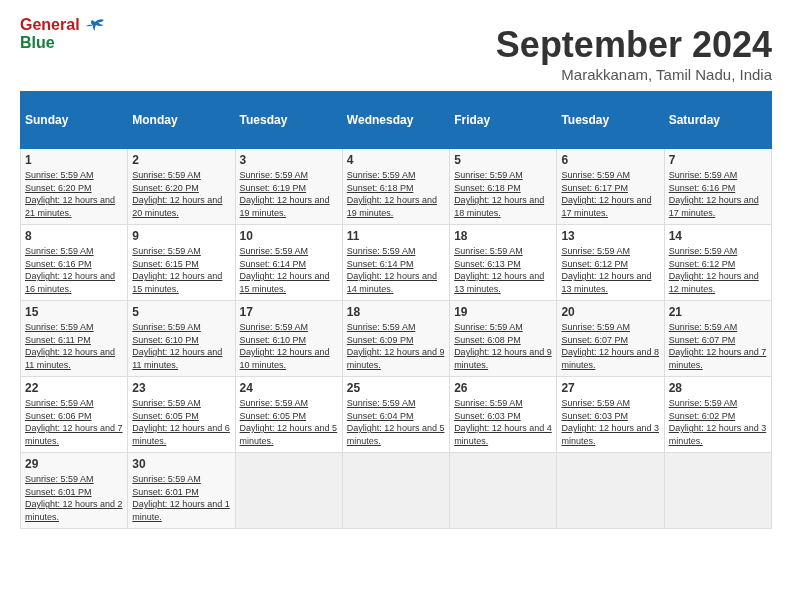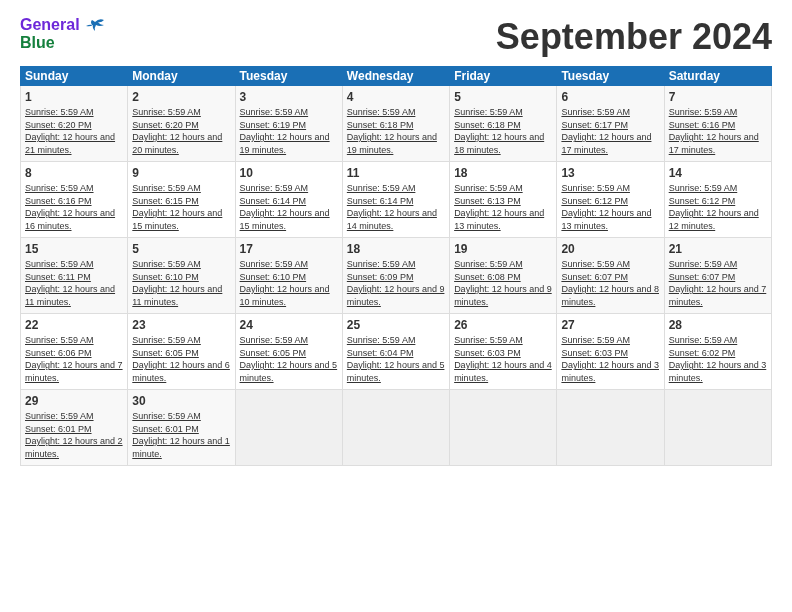--- a/index.html
+++ b/index.html
@@ -25,36 +25,37 @@
       align-items: center;
       gap: 4px;
     }
     .title-block {
       text-align: right;
     }
     .month-title {
       font-size: 36px;
       font-weight: bold;
       color: #333;
+      margin-top: 8px;
     }
     .location {
       font-size: 15px;
       color: #555;
     }
     table {
       width: 100%;
       border-collapse: collapse;
       table-layout: fixed;
     }
     thead tr th {
       background-color: #1a6fb5;
       color: #fff;
       font-size: 12px;
       font-weight: bold;
-      padding: 2px 4px;
+      padding: 21px 4px;
       text-align: left;
       border: 1px solid #1a6fb5;
     }
     tbody tr td {
       vertical-align: top;
       padding: 4px 4px 4px 4px;
       font-size: 9.5px;
       color: #333;
       border: 1px solid #ddd;
       height: 76px;
@@ -82,30 +83,31 @@
       background: #f0f0f0 !important;
     }
   </style>
 </head>
 <body>
 
 <div class="container">
   <div class="header-row">
     <div class="logo">
   <div style="line-height:1.1">
-    <div style="font-size:16px;font-weight:bold;color:#6d28d9;">General<span style="display:inline-block;width:0;overflow:visible;"></span>
+    <div style="font-size:16px;font-weight:bold;color:#b91c1c;">General<span style="display:inline-block;width:0;overflow:visible;"></span>
       <svg width="18" height="16" viewBox="0 0 18 16" style="vertical-align:middle;margin-left:2px;">
         <path d="M9,4 Q13,0 18,2 Q15,5 12,4 Q14,7 18,7 Q14,9 10,7 Q8,10 9,13 Q6,10 7,7 Q4,9 0,8 Q4,6 6,7 Q4,4 6,2 Q8,3 9,4Z" fill="#1a6fb5"></path>
       </svg>
     </div>
     <div style="font-size:16px;font-weight:bold;color:#15803d;">Blue</div>
   </div>
 </div>
     <div class="title-block">
       <div class="month-title">September 2024</div>
+      <div class="location">Marakkanam, Tamil Nadu, India</div>
     </div>
   </div>
 
   <table>
     <thead>
       <tr>
         <th>Sunday</th>
         <th>Monday</th>
         <th>Tuesday</th>
         <th>Wednesday</th>

